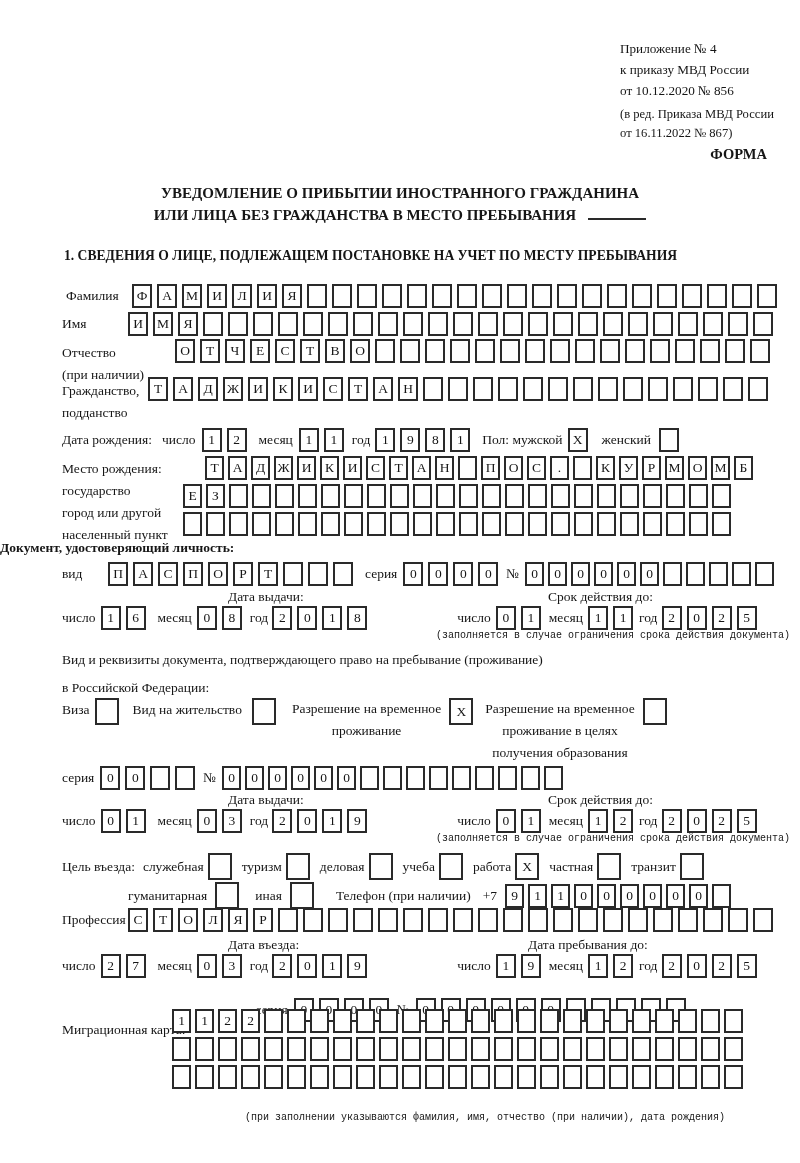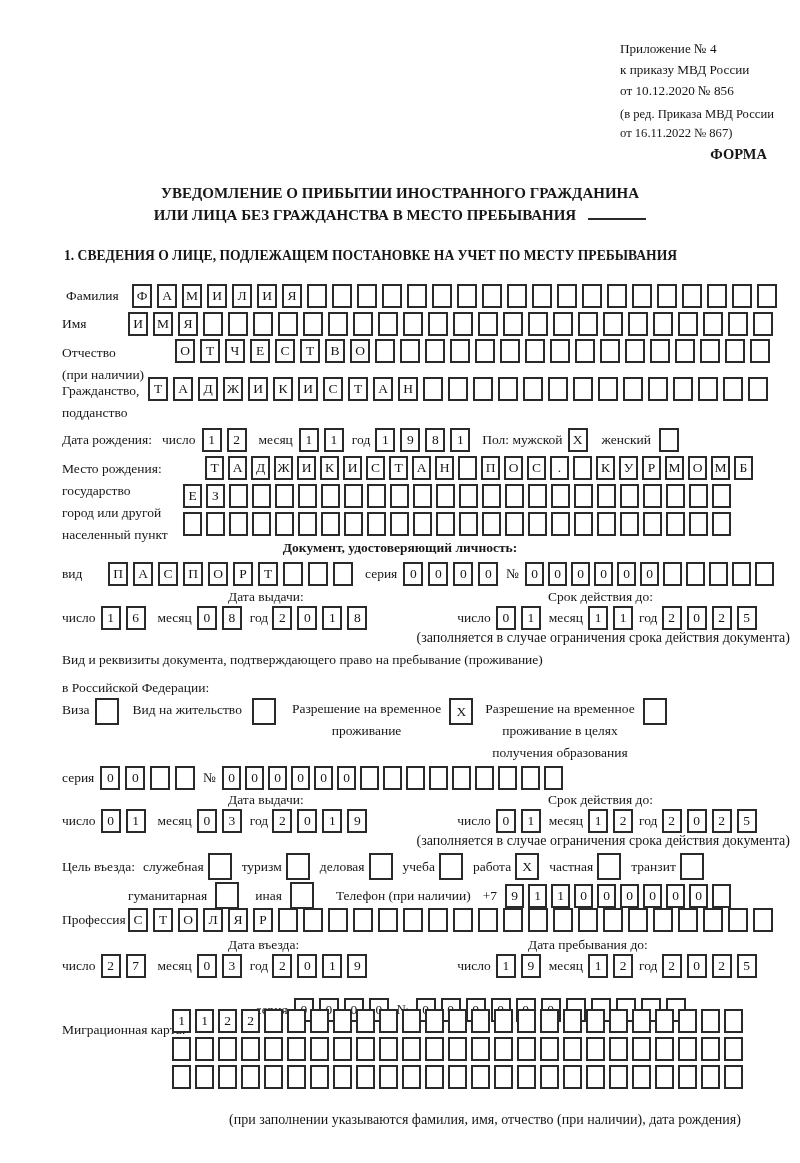--- a/index.html
+++ b/index.html
@@ -16,21 +16,21 @@
   .cells{display:flex;gap:5px;flex-shrink:0;}
   .cells .cell{
     width:20px;height:24px;box-sizing:border-box;border:2px solid #2a2a2a;
     display:flex;align-items:center;justify-content:center;
     font-size:13.5px;background:#fff;flex-shrink:0;
   }
   .cells.small{gap:4px;}
   .cells.small .cell{width:19px;}
   .cells.box .cell{width:24px;height:27px;}
   .stack{text-align:center;line-height:22px;}
-  .cap{font-size:14px;}
+  .cap{font-size:10px;font-family:Liberation Mono, monospace;}
   .hdr{line-height:21px;font-size:13.2px;}
   .hdr2{line-height:19px;font-size:12.6px;margin-top:4px;}
   .mr4{margin-right:4px;}.mr5{margin-right:5px;}.mr6{margin-right:6px;}
   .mr8{margin-right:8px;}.mr10{margin-right:10px;}.mr12{margin-right:12px;}
   .mr14{margin-right:14px;}.mr16{margin-right:16px;}.mr22{margin-right:22px;}
   .mr70{margin-right:70px;margin-top:40px;}
   .ml90{margin-left:90px;}
   .lh24{line-height:24px;}
   .underline-dash{display:inline-block;width:58px;height:2px;background:#2a2a2a;margin-left:12px;}
 </style>
@@ -303,21 +303,21 @@
         <span class="cell"></span>
         <span class="cell"></span>
         <span class="cell"></span>
         <span class="cell"></span>
         <span class="cell"></span>
         <span class="cell"></span>
         <span class="cell"></span>
       </span>
   </div>
 
-  <div class="abs b" style="left:0;top:540px;width:800px;text-align:center;">Документ, удостоверяющий личность:</div>
+  <div class="abs b" style="left:0;top:540px;width:800px;text-align:left;">Документ, удостоверяющий личность:</div>
 
   <div class="row" style="left:62px;top:562px;">
     <span class="lbl" style="width:46px;">вид</span>
     <span class="cells mr12">
         <span class="cell">П</span>
         <span class="cell">А</span>
         <span class="cell">С</span>
         <span class="cell">П</span>
         <span class="cell">О</span>
         <span class="cell">Р</span>

